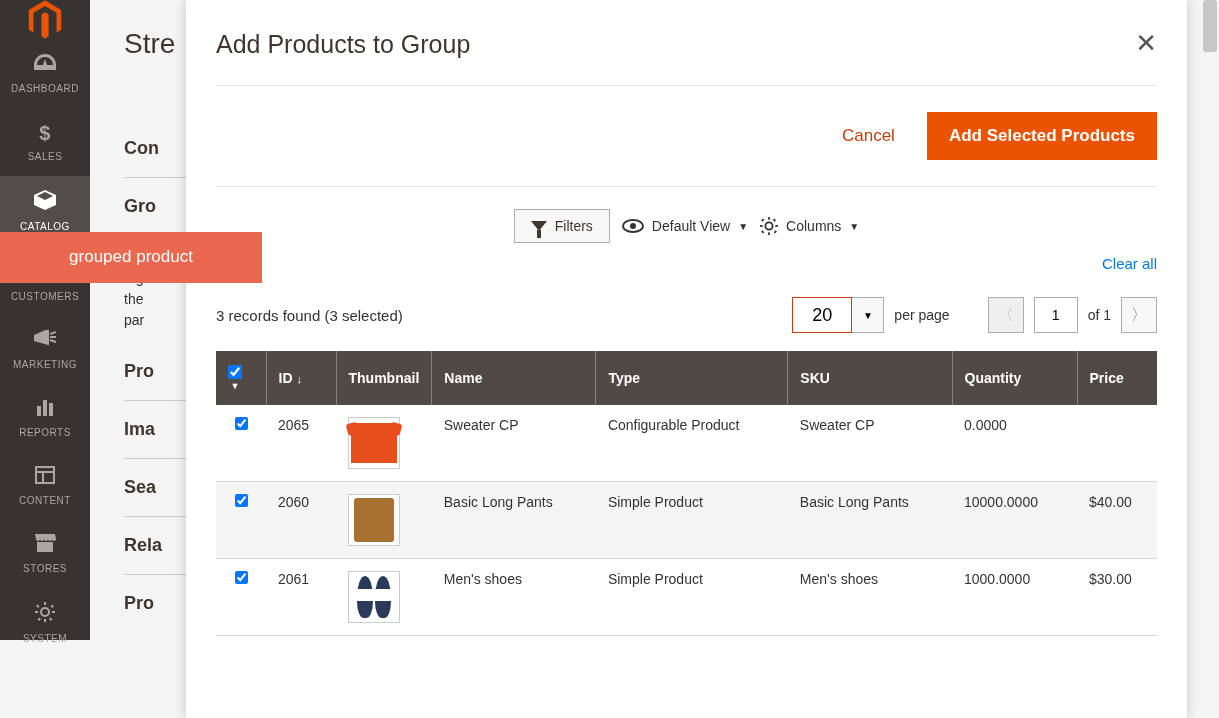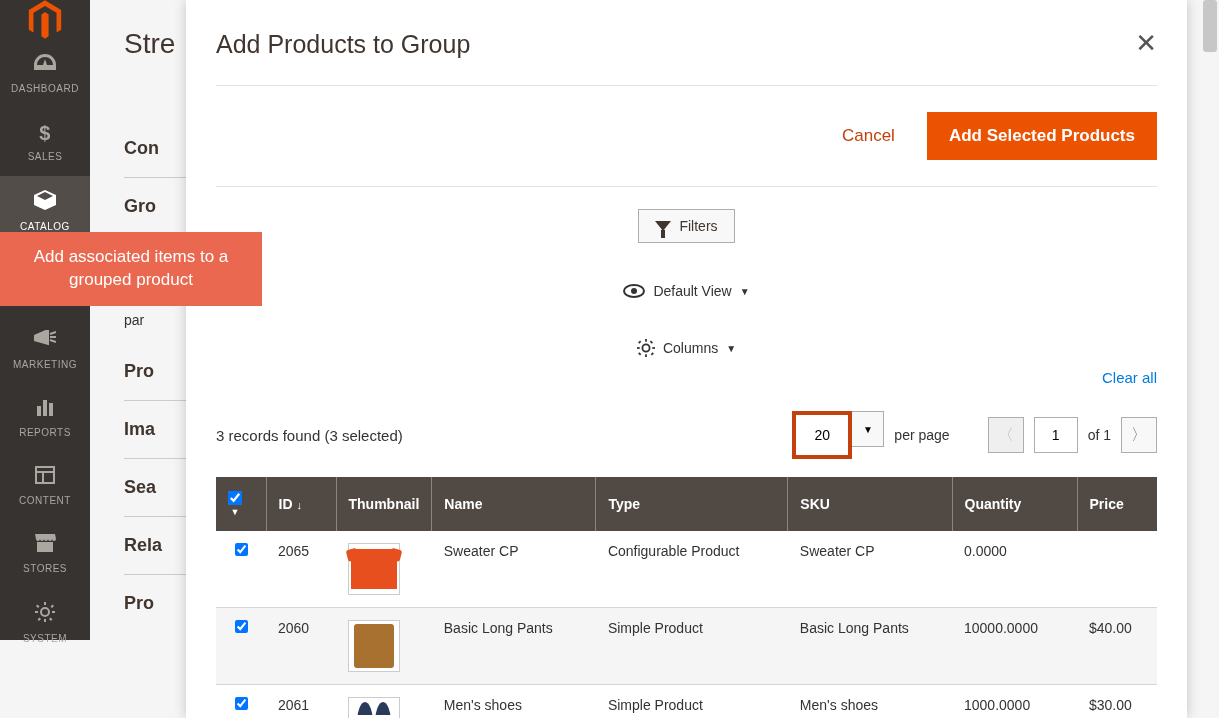--- a/index.html
+++ b/index.html
@@ -22,35 +22,35 @@
 .section-desc { font-size: 14px; color: #333; line-height: 1.5; padding: 12px 0; }
 .modal { position: absolute; left: 186px; top: 0; right: 32px; background: #fff; height: 718px; box-shadow: 0 0 12px rgba(0,0,0,0.2); padding: 30px 30px 0 30px; overflow: hidden; }
 .modal-header { display: flex; justify-content: space-between; align-items: flex-start; padding-bottom: 26px; border-bottom: 1px solid #e3e3e3; }
 .modal-title { font-size: 25px; font-weight: 400; color: #41362f; }
 .close-x { font-size: 26px; color: #555; cursor: pointer; line-height: 1; }
 
 .modal-actions { display: flex; justify-content: flex-end; gap: 32px; align-items: center; padding: 26px 0; border-bottom: 1px solid #e3e3e3; }
 .btn-cancel { color: #c2410c; font-size: 17px; cursor: pointer; }
 .btn-primary { background: #eb5202; color: #fff; font-size: 17px; font-weight: 600; padding: 14px 22px; border: none; cursor: pointer; }
 
-.toolbar { display: flex; justify-content: space-between; align-items: center; gap: 40px; padding: 22px 0 12px 0; flex-direction: column; }
+.toolbar { display: flex; justify-content: center; align-items: center; gap: 12px; padding: 22px 0 12px 0; }
 .btn-filters { background: #f8f8f8; border: 1px solid #adadad; padding: 8px 16px; font-size: 14px; display: flex; align-items: center; gap: 8px; cursor: pointer; color: #41362f; }
 .tool-item { display: flex; align-items: center; gap: 8px; font-size: 14px; color: #333; cursor: pointer; }
 .tool-item .caret { font-size: 10px; color: #333; }
 
 .clear-row { text-align: right; padding-bottom: 10px; }
 .clear-all { color: #007bdb; font-size: 15px; cursor: pointer; }
 
 .callout { position: absolute; left: 0; top: 232px; background: #eb5202cc; background: #e9684f; color: #fff; padding: 14px 22px; font-size: 17px; line-height: 1.35; text-align: center; width: 262px; z-index: 5; }
 
 .pager-row { display: flex; align-items: center; justify-content: space-between; padding: 14px 0 18px 0; }
 .records-found { font-size: 15px; color: #333; }
 .pager-right { display: flex; align-items: center; gap: 10px; }
 .page-size { display: flex; }
-.page-size input { width: 60px; height: 48px; border: 4px solid #c2410c; text-align: center; font-size: 14px; }
+.page-size input { width: 60px; height: 36px; border: 1px solid #c2410c; text-align: center; font-size: 18px; }
 .page-size .dd { width: 32px; height: 36px; border: 1px solid #adadad; border-left: none; background: #f8f8f8; display: flex; align-items: center; justify-content: center; cursor: pointer; font-size: 10px; }
 .per-page-label { font-size: 14px; color: #333; }
 .nav-btn { width: 36px; height: 36px; border: 1px solid #adadad; background: #f8f8f8; display: flex; align-items: center; justify-content: center; cursor: pointer; color: #777; }
 .nav-btn.disabled { background: #efefef; color: #bbb; }
 .page-input { width: 44px; height: 36px; border: 1px solid #adadad; text-align: center; font-size: 14px; }
 .of-label { font-size: 14px; color: #333; }
 
 
 .grid { width: 100%; border-collapse: collapse; }
 .grid thead th { background: #514943; color: #fff; font-size: 14px; font-weight: 600; text-align: left; padding: 14px 12px; border-right: 1px solid #8a837f; }
@@ -316,15 +316,14 @@
         <td>Simple Product</td>
         <td>Men's shoes</td>
         <td>1000.0000</td>
         <td>$30.00</td>
       </tr>
     </tbody>
   </table>
 </div>
 
 <div class="callout">
-  <div>Add associated items to a</div>
   <div>grouped product</div>
 </div>
 
 </body></html>

